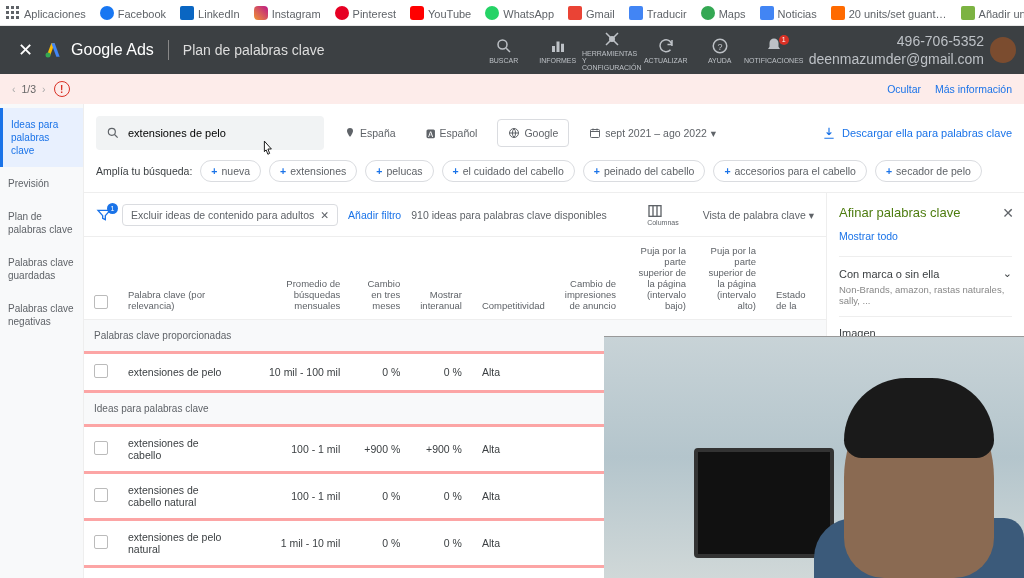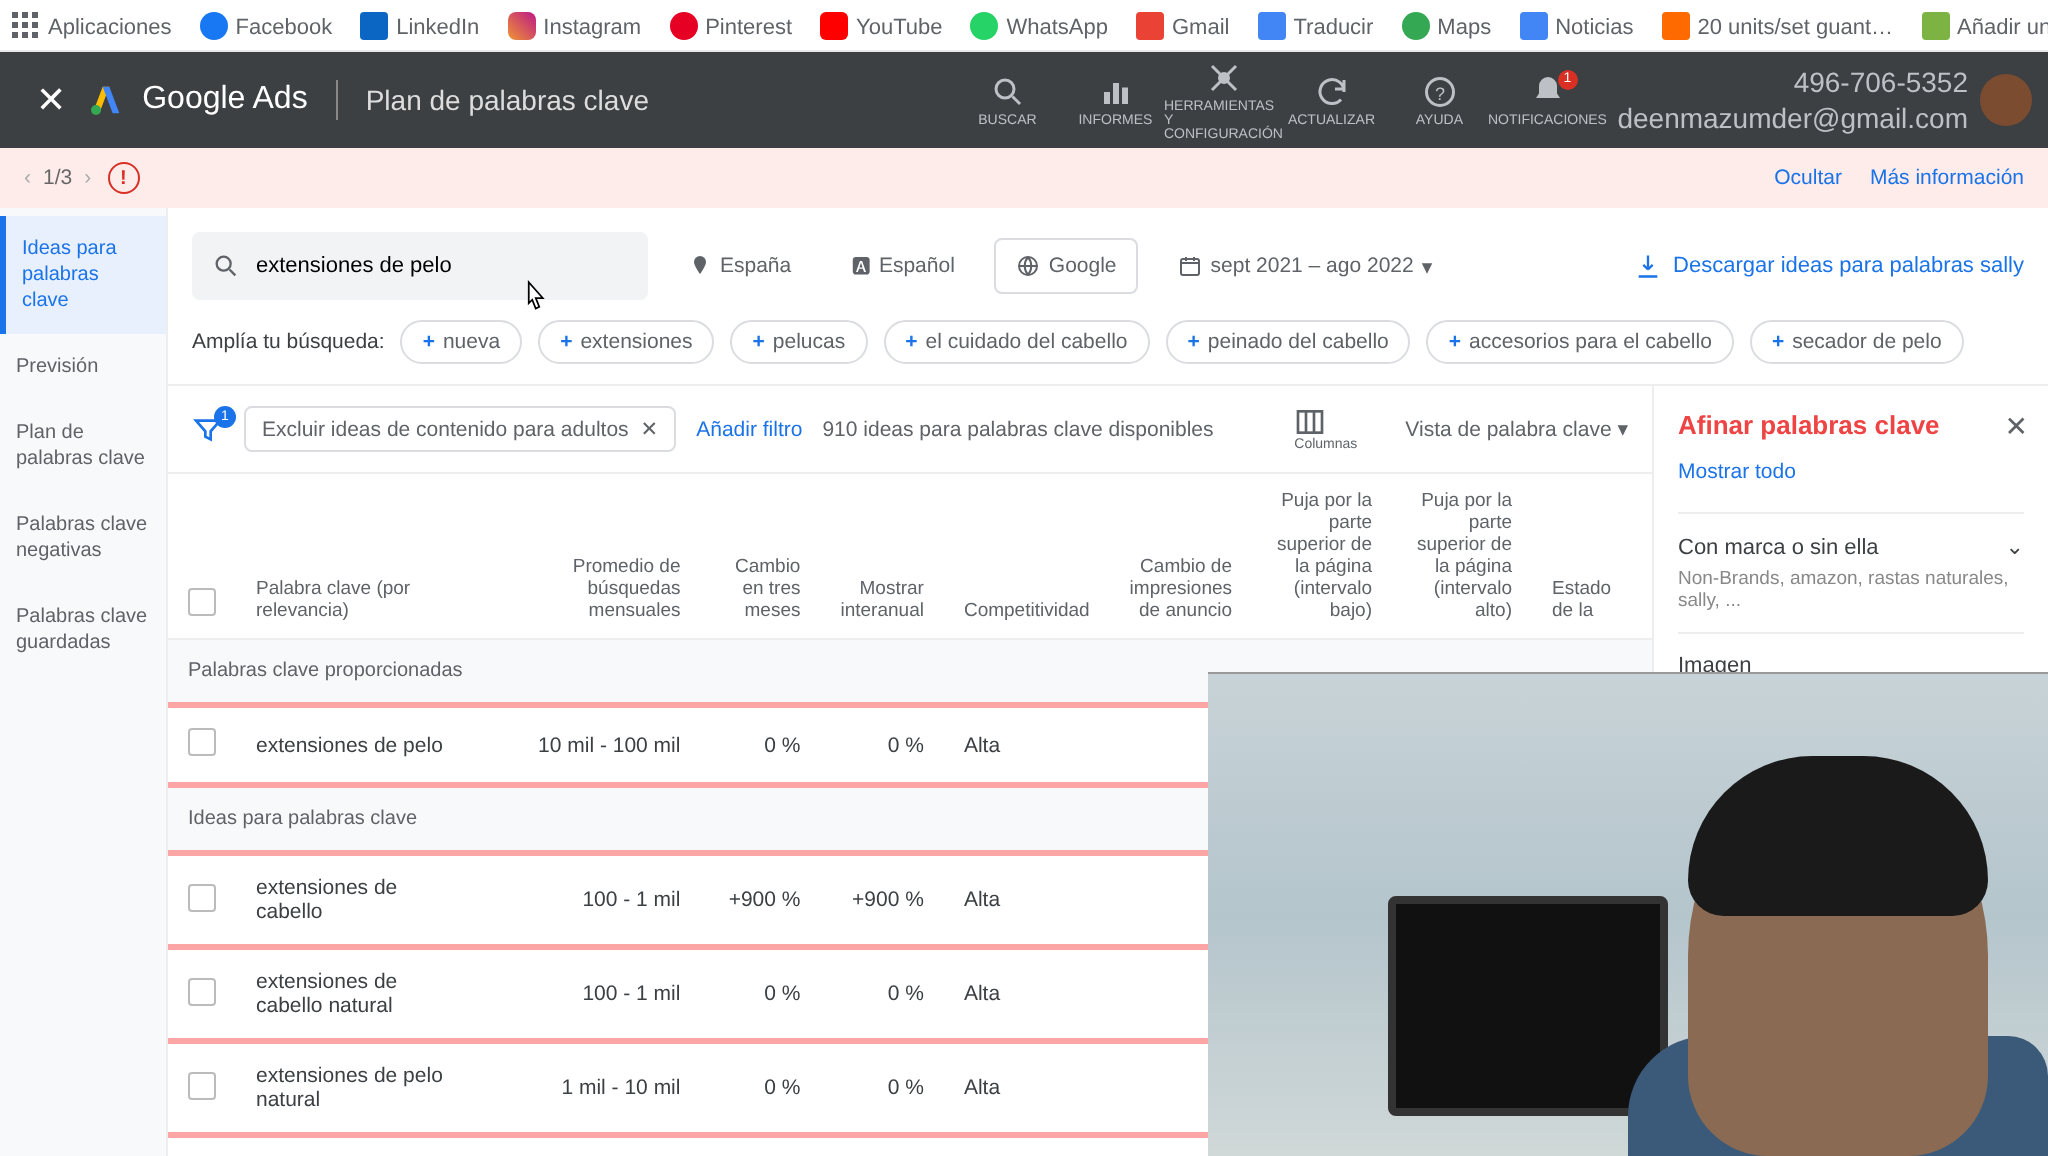--- a/index.html
+++ b/index.html
@@ -47,21 +47,21 @@
 .link2{color:#1a73e8;cursor:pointer}
 .tool-right{margin-left:auto;display:flex;align-items:center;gap:24px}
 table.kw{width:100%;border-collapse:collapse;font-size:10.5px}
 table.kw th{text-align:left;font-weight:normal;color:#5f6368;padding:8px 10px;border-top:1px solid #eee;border-bottom:1px solid #eee;vertical-align:bottom;font-size:9.5px}
 table.kw th.r{text-align:right}
 table.kw td{padding:10px 10px;border-bottom:3px solid #fca5a5;color:#3c4043}
 table.kw td.r{text-align:right}
 table.kw .section td{background:#f8f9fa;color:#5f6368;font-size:10px}
 .cb{width:14px;height:14px;border:1.5px solid #bbb;border-radius:2px;display:inline-block}
 .refine{width:198px;border-left:1px solid #eee;padding:12px 12px;position:relative}
-.refine h3{font-size:13px;font-weight:700;color:#ef4444;margin-bottom:10px}
+.refine h3{font-size:13px;font-weight:400;color:#4d7c0f;margin-bottom:10px}
 .refine .close-x{position:absolute;right:10px;top:12px;cursor:pointer;color:#5f6368;font-size:14px}
 .refine .show{color:#1a73e8;font-size:10.5px;cursor:pointer;margin-bottom:14px;display:block}
 .refine .sect{border-top:1px solid #eee;padding:10px 0}
 .refine .sect .hd{display:flex;justify-content:space-between;align-items:center;font-size:11px;color:#3c4043}
 .refine .sect .sub{font-size:9.5px;color:#888;margin-top:4px}
 .cursor{position:absolute;left:176px;top:36px;width:14px;height:18px;pointer-events:none}
 .webcam{position:absolute;right:0;bottom:0;width:420px;height:242px;background:linear-gradient(180deg,#c8d3d7 0%,#b4c5cc 50%,#d0d8d8 100%);border-top:1px solid #999}
 .webcam .head{position:absolute;right:30px;bottom:0;width:150px;height:190px;background:#8a6a52;border-radius:70px 70px 40px 40px / 90px 90px 40px 40px}
 .webcam .hair{position:absolute;right:30px;bottom:120px;width:150px;height:80px;background:#1a1a1a;border-radius:70px 70px 20px 20px}
 .webcam .shirt{position:absolute;right:0;bottom:0;width:210px;height:60px;background:#3b5a7a;border-radius:40px 20px 0 0}
@@ -210,22 +210,22 @@
   <div class="flex"></div>
   <span class="link">Ocultar</span>
   <span class="link">Más información</span>
 </div>
 
 <div class="main">
   <div class="sidebar">
     <div class="item active">Ideas para palabras clave</div>
     <div class="item">Previsión</div>
     <div class="item">Plan de palabras clave</div>
+    <div class="item">Palabras clave guardadas</div>
     <div class="item">Palabras clave negativas</div>
-    <div class="item">Palabras clave guardadas</div>
   </div>
 
   <div class="content">
     <div class="search-row">
       <div class="search-box">
         <svg width="14" height="14" viewBox="0 0 24 24" fill="none" stroke="#5f6368" stroke-width="2">
             <circle cx="10" cy="10" r="6"></circle>
             <path d="M20 20l-5-5"></path>
           </svg>
         <input value="extensiones de pelo" style="">
@@ -252,21 +252,21 @@
             <rect x="3" y="5" width="18" height="16" rx="2"></rect>
             <path d="M3 9h18M8 3v4M16 3v4"></path>
           </svg>
           <span>sept 2021 – ago 2022</span> 
           <span>▾</span>
         </div>
       <div class="dl-link">
           <svg width="14" height="14" viewBox="0 0 24 24" fill="none" stroke="#1a73e8" stroke-width="2">
             <path d="M12 3v12m0 0l-4-4m4 4l4-4M4 21h16"></path>
           </svg>
-          <span>Descargar ideas para palabras sally</span>
+          <span>Descargar ella para palabras clave</span>
         </div>
     </div>
 
     <svg class="cursor" viewBox="0 0 16 20">
         <path fill="#fff" stroke="#000" stroke-width="1" d="M5 1v12l2-2 2 5 2-1-2-5h4z"></path>
       </svg>
 
     <div class="broaden">
       <span>Amplía tu búsqueda:</span>
       <span class="pill">

